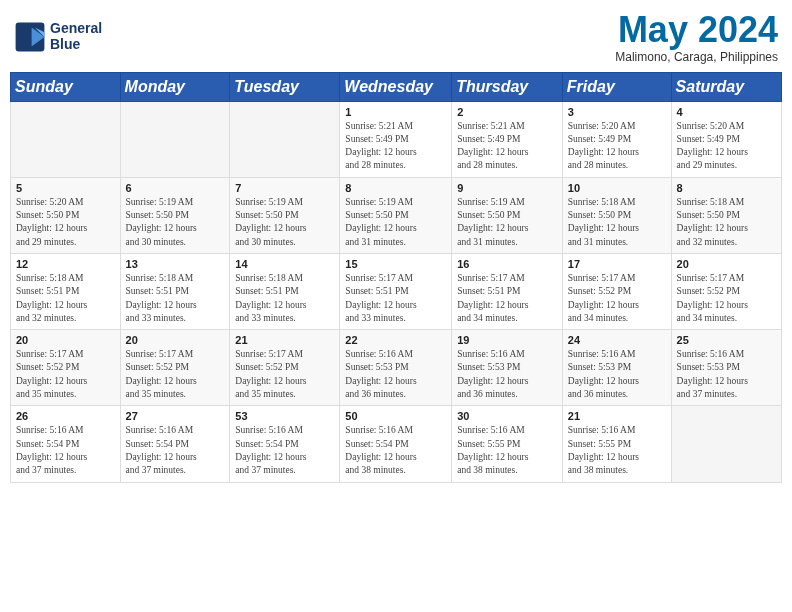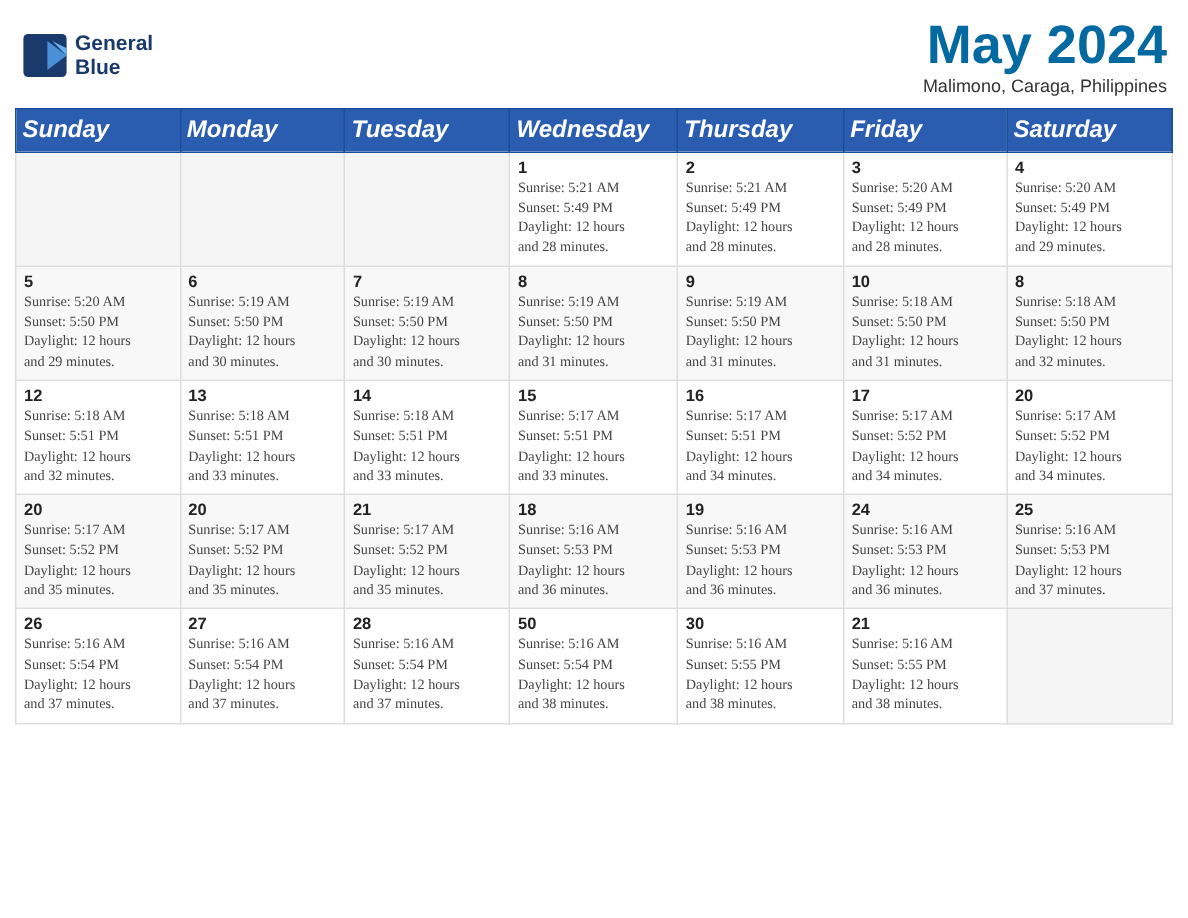--- a/index.html
+++ b/index.html
@@ -277,21 +277,21 @@
 and 35 minutes.</div>
         </td>
         <td>
           <span class="day-number">21</span>
           <div class="day-info" style="white-space: pre-line;">Sunrise: 5:17 AM
 Sunset: 5:52 PM
 Daylight: 12 hours
 and 35 minutes.</div>
         </td>
         <td>
-          <span class="day-number">18</span>
+          <span class="day-number">22</span>
           <div class="day-info" style="white-space: pre-line;">Sunrise: 5:16 AM
 Sunset: 5:53 PM
 Daylight: 12 hours
 and 36 minutes.</div>
         </td>
         <td>
           <span class="day-number">19</span>
           <div class="day-info" style="white-space: pre-line;">Sunrise: 5:16 AM
 Sunset: 5:53 PM
 Daylight: 12 hours
@@ -321,21 +321,21 @@
 and 37 minutes.</div>
         </td>
         <td>
           <span class="day-number">27</span>
           <div class="day-info" style="white-space: pre-line;">Sunrise: 5:16 AM
 Sunset: 5:54 PM
 Daylight: 12 hours
 and 37 minutes.</div>
         </td>
         <td>
-          <span class="day-number">28</span>
+          <span class="day-number">53</span>
           <div class="day-info" style="white-space: pre-line;">Sunrise: 5:16 AM
 Sunset: 5:54 PM
 Daylight: 12 hours
 and 37 minutes.</div>
         </td>
         <td>
           <span class="day-number">50</span>
           <div class="day-info" style="white-space: pre-line;">Sunrise: 5:16 AM
 Sunset: 5:54 PM
 Daylight: 12 hours

